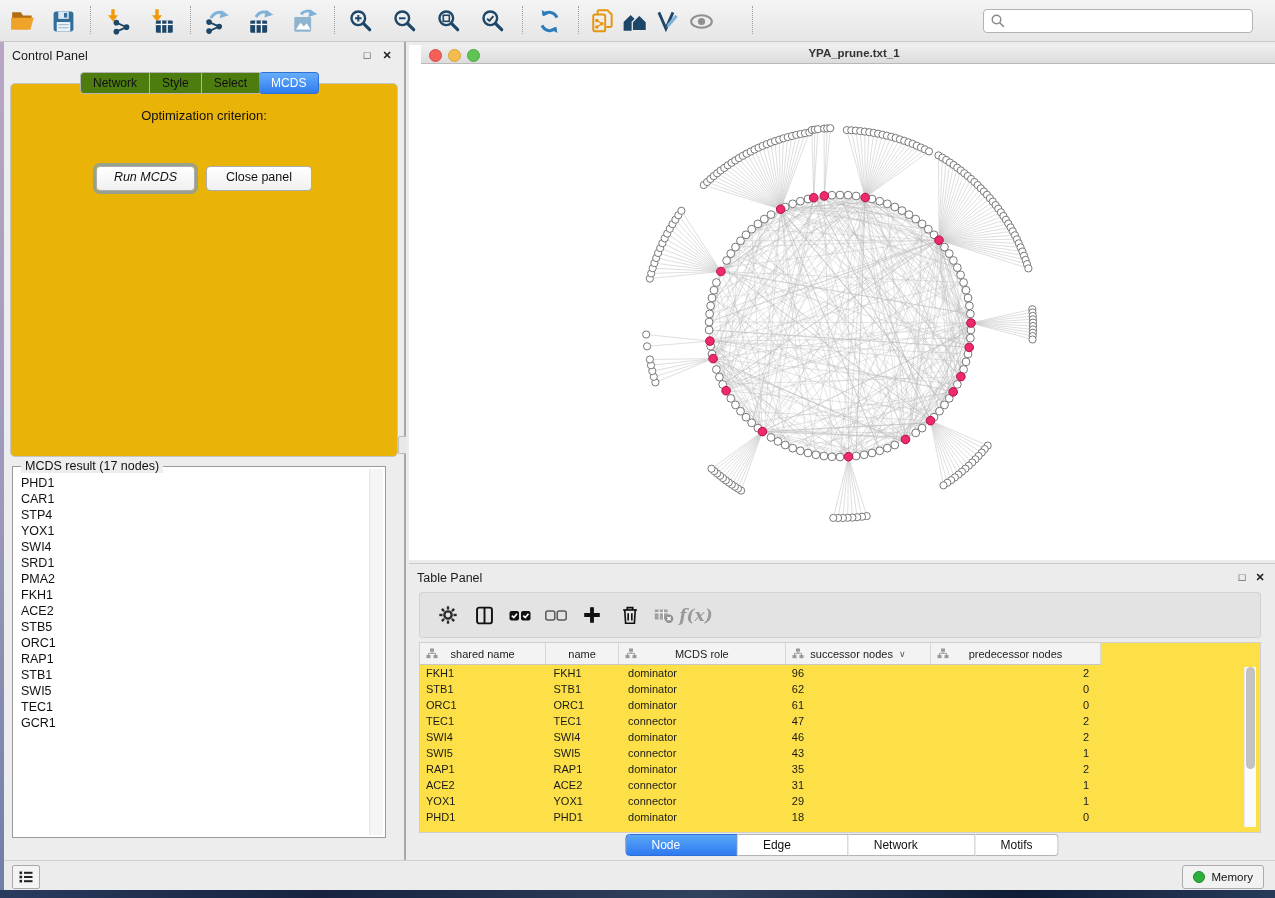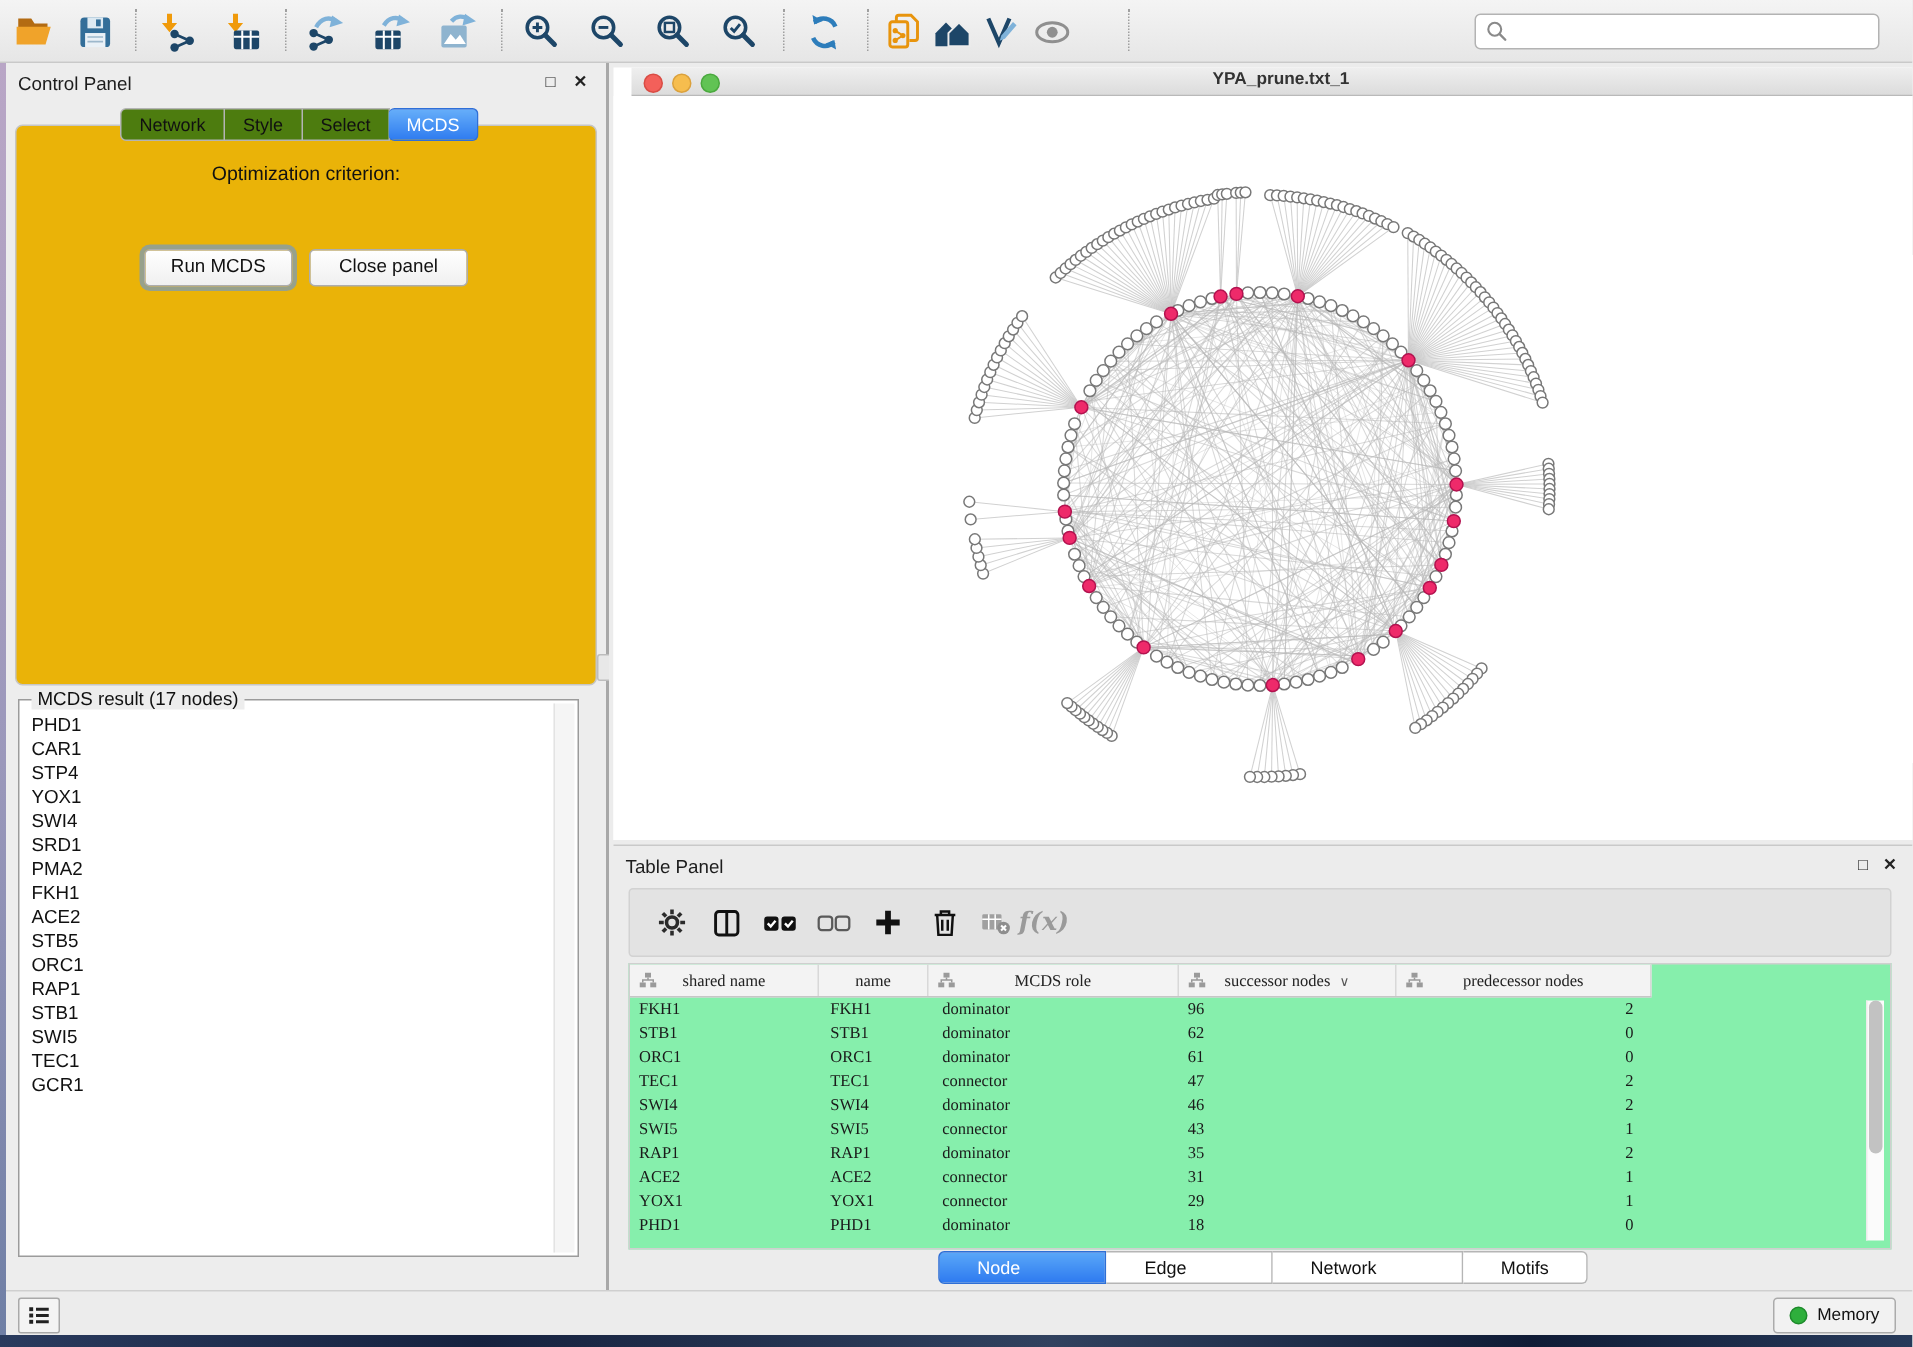--- a/index.html
+++ b/index.html
@@ -38,42 +38,42 @@
   #cp-box{position:absolute;left:6px;top:41px;width:386px;height:372px;background:#eab308;
     border:1px solid #c6c6c6;border-radius:5px;}
   #opt-label{position:absolute;left:0;top:24px;width:100%;text-align:center;font-size:13px;color:#111;}
   #opt-select{position:absolute;left:36px;top:47px;width:312px;height:23px;background:#fff;
     border:1px solid #ababab;border-radius:4px;}
   #opt-select .val{position:absolute;left:10px;top:3px;font-size:12.5px;color:#111;white-space:nowrap;}
   #opt-select .stepper{position:absolute;right:1px;top:1px;width:21px;height:21px;border-radius:3px;
     background:linear-gradient(#6db3f8,#2f7cf0);display:flex;align-items:center;justify-content:center;}
   .btn{position:absolute;height:23px;background:linear-gradient(#ffffff,#f0f0f0);border:1px solid #adadad;
     border-radius:4px;font-size:12.5px;color:#111;text-align:center;line-height:21px;cursor:default;}
-  #run-btn{left:85px;top:82px;width:97px;box-shadow:0 0 0 3px rgba(82,146,250,.55);}
+  #run-btn{left:85px;top:82px;width:97px;box-shadow:0 0 0 3px rgba(82,146,250,.55);font-style:italic;}
   #closep-btn{left:195px;top:82px;width:104px;}
   #result-box{position:absolute;left:8px;top:424px;width:372px;height:370px;border:1px solid #9b9b9b;background:#fff;}
   #result-legend{position:absolute;left:8px;top:-8px;background:#ededed;padding:0 4px;font-size:12.5px;color:#111;}
   #result-list{position:absolute;left:2px;top:8px;right:16px;bottom:2px;overflow:hidden;}
   .result-item{font-size:12.5px;line-height:16px;padding-left:6px;color:#111;}
   #result-scroll{position:absolute;right:2px;top:2px;bottom:2px;width:13px;background:#f5f5f5;border-left:1px solid #e3e3e3;}
   
   #right-region{position:absolute;left:406px;top:42px;width:869px;height:818px;background:#ececec;}
   #net-window{position:absolute;left:3px;top:3px;width:866px;height:515px;background:#fff;}
   #net-titlebar{position:absolute;left:12px;top:0;width:866px;height:18px;
     background:linear-gradient(#efefef,#dcdcdc);border-bottom:1px solid #b9b9b9;}
   .light{position:absolute;top:3.5px;width:11px;height:11px;border-radius:50%;}
   #net-title{position:absolute;width:100%;text-align:center;top:2px;font-size:11.5px;font-weight:bold;color:#333;}
   #net-canvas{position:absolute;left:0;top:19px;width:866px;height:496px;background:#fff;overflow:hidden;}
   
   #table-panel{position:absolute;left:3px;top:521px;width:866px;height:297px;background:#ececec;border-top:1px solid #c9c9c9;}
   #tp-toolbar{position:absolute;left:10px;top:28px;width:840px;height:44px;background:#e3e3e3;
     border:1px solid #d2d2d2;border-radius:3px;font-weight:bold;}
   .tp-icon{position:absolute;top:9px;width:28px;height:26px;display:flex;align-items:center;justify-content:center;cursor:default;}
   .fx{font-family:"DejaVu Serif",serif;font-style:italic;font-size:17px;color:#9a9a9a;}
-  #node-table{position:absolute;left:10px;top:78px;width:840px;height:189px;background:#86efac;border:1px solid #cfcfcf;font-family:Liberation Serif, serif;}
+  #node-table{position:absolute;left:10px;top:78px;width:840px;height:189px;background:#fde047;border:1px solid #cfcfcf;}
   #nt-header{position:absolute;left:0;top:0;height:21px;width:681px;background:#f3f3f3;border-bottom:1px solid #c6c6c6;display:flex;}
   .hcell{position:relative;height:21px;border-right:1px solid #d8d8d8;display:flex;align-items:center;justify-content:center;
      font-size:11px;color:#222;cursor:default;}
   .hcell .tree{position:absolute;left:6px;top:5px;}
   .hcell .chev{font-size:9px;color:#555;margin-left:6px;}
   .trow{display:flex;height:16px;cursor:default;}
   .tcell{font-size:11px;line-height:16px;color:#1a1a1a;white-space:nowrap;overflow:hidden;}
   .c0{width:126px;padding-left:6px;}
   .c1{width:72px;padding-left:4px;}
   .c2{width:167px;padding-left:4px;}

